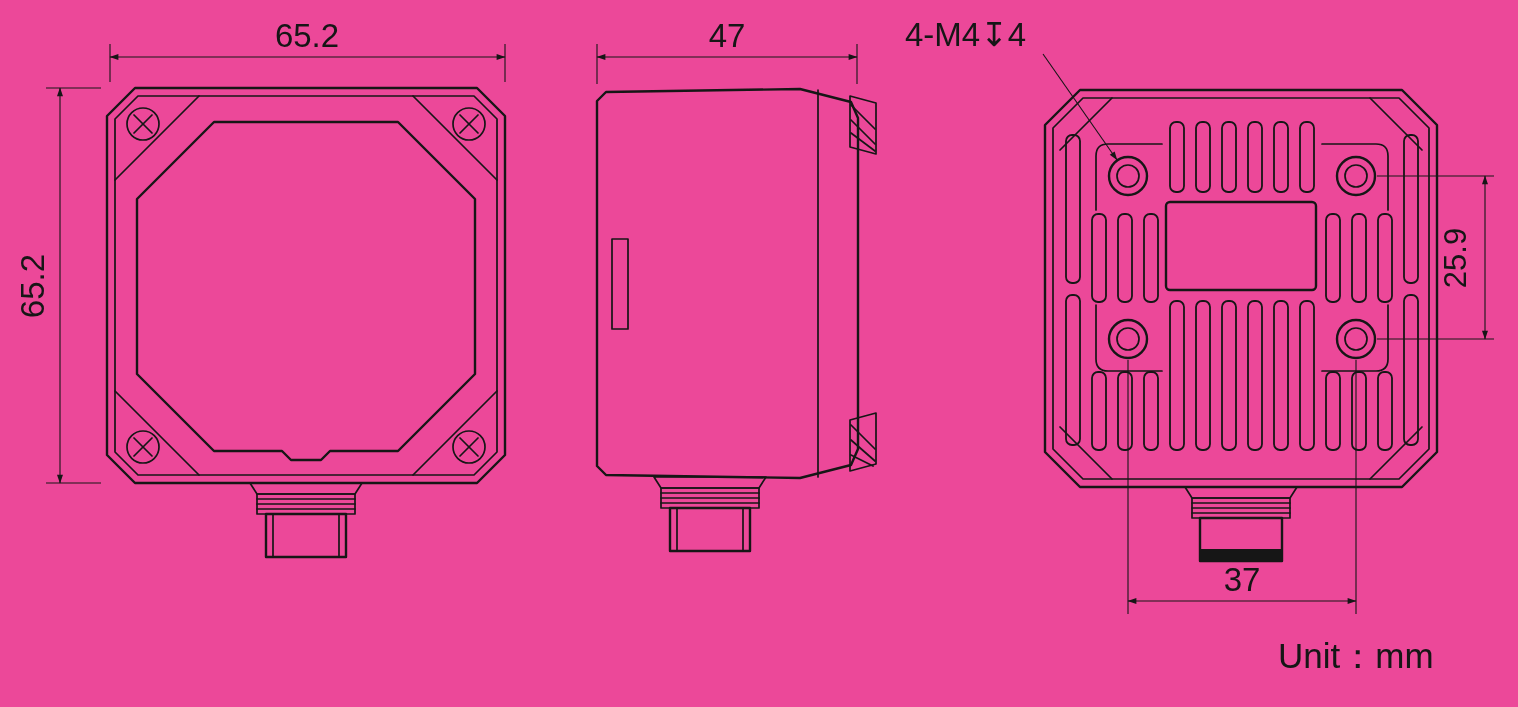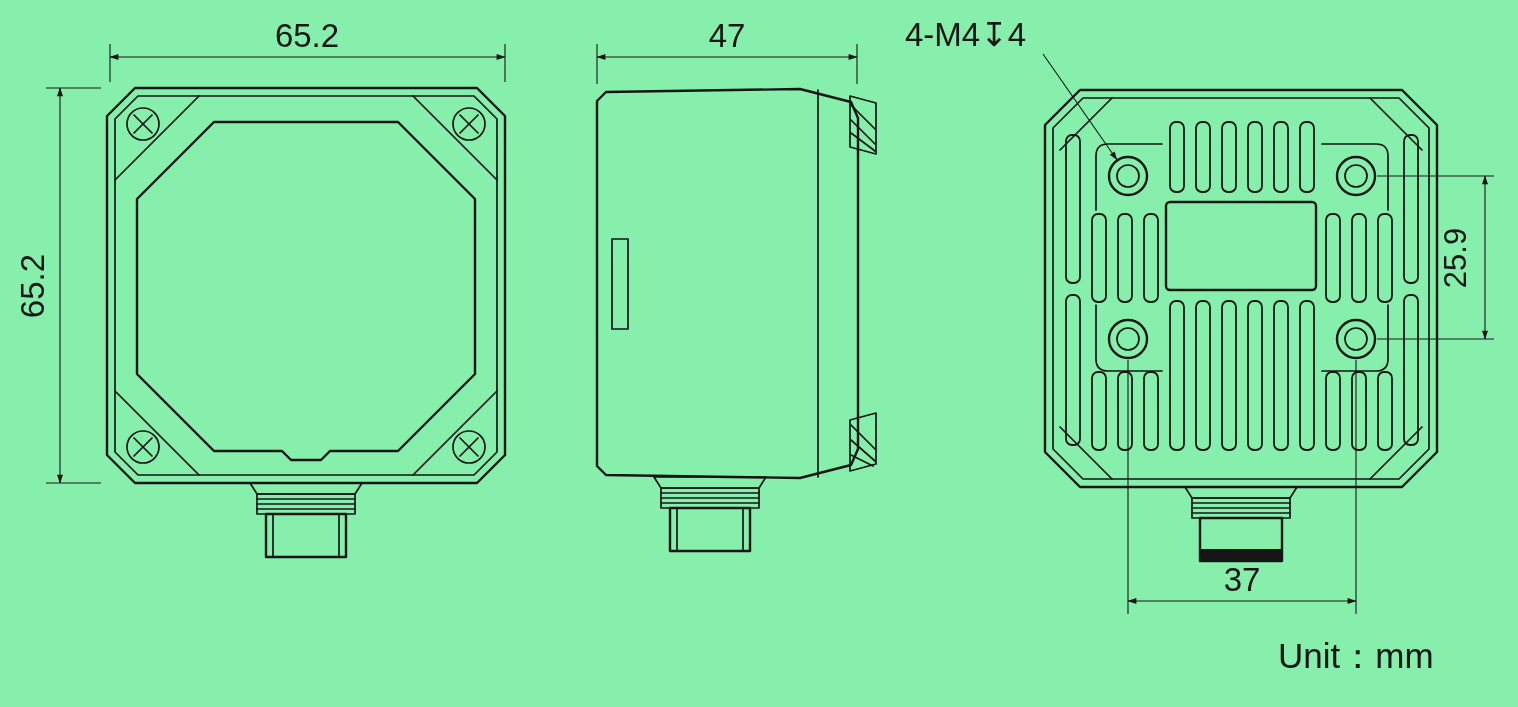--- a/index.html
+++ b/index.html
@@ -1,16 +1,16 @@
 <!DOCTYPE html>
 <html><head>
 <meta charset="utf-8">
 <style>
   html,body{margin:0;padding:0;background:#fff;}
-  .canvas{position:relative;width:1518px;height:707px;background:#86efac;overflow:hidden;}
+  .canvas{position:relative;width:1518px;height:707px;background:#ec4899;overflow:hidden;}
   svg{position:absolute;left:0;top:0;}
   svg text{font-family:"Liberation Sans","DejaVu Sans",sans-serif;fill:#161616;}
   .part{stroke:#161616;fill:none;stroke-width:2.4;stroke-linejoin:round;stroke-linecap:round;}
   .part2{stroke:#161616;fill:none;stroke-width:1.7;stroke-linejoin:round;stroke-linecap:round;}
   .dim{stroke:#161616;fill:none;stroke-width:1.1;}
   .fin{stroke:#161616;fill:none;stroke-width:1.8;}
 </style>
 </head>
 <body>
 

